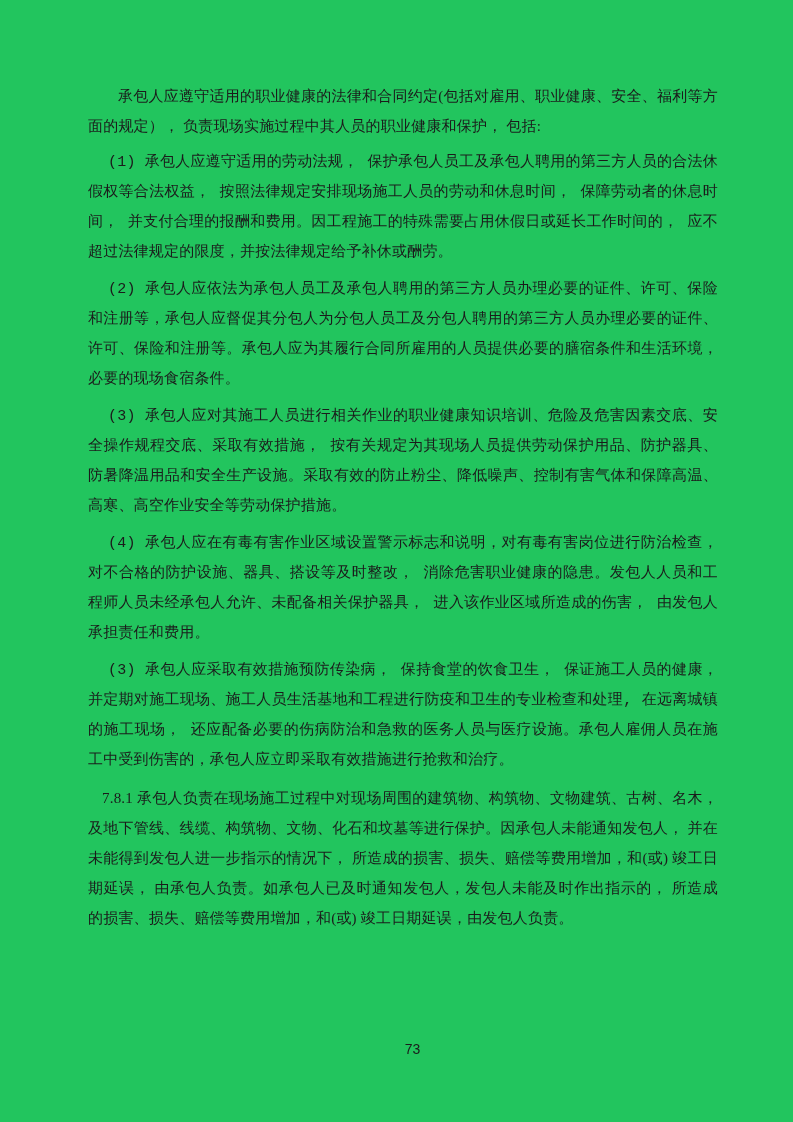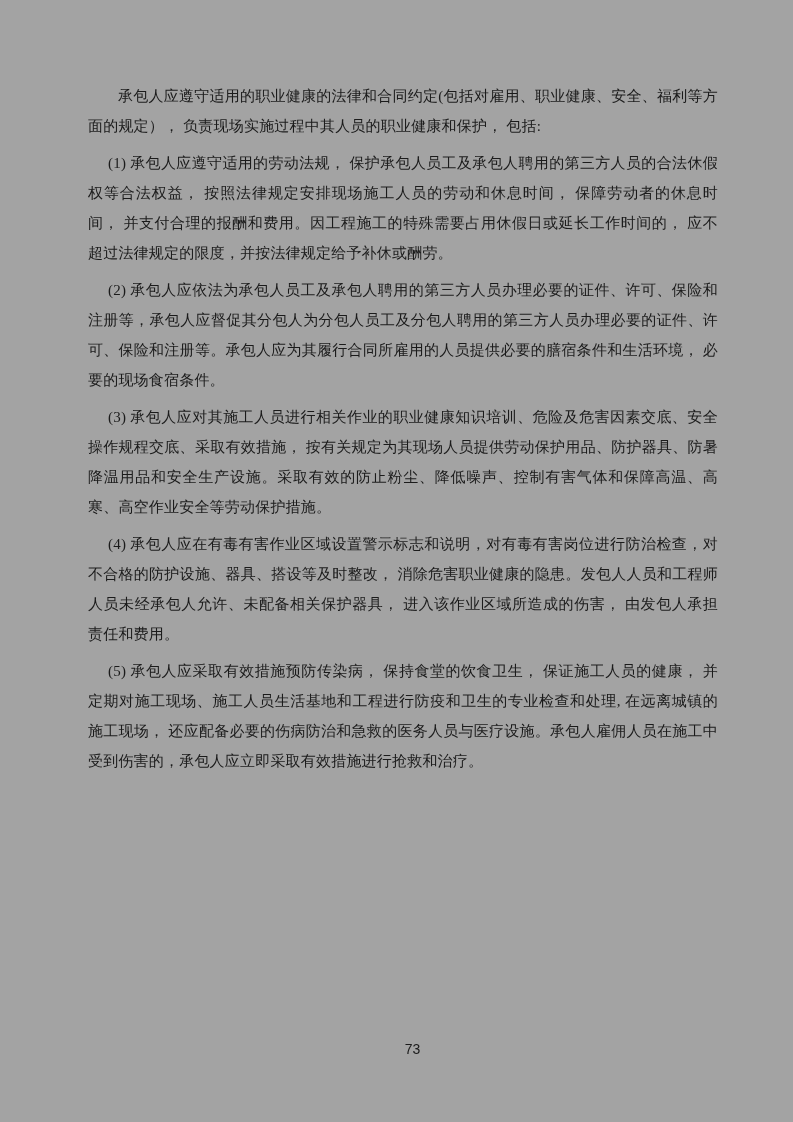--- a/index.html
+++ b/index.html
@@ -4,40 +4,40 @@
 <style>
   html, body {
     margin: 0;
     padding: 0;
     background: #ffffff;
   }
   .page {
     position: relative;
     width: 793px;
     height: 1122px;
-    background: #a3a3a3;
+    background: #22c55e;
     overflow: hidden;
     font-family: "Liberation Serif", "DejaVu Serif", serif;
     color: #1b1b1b;
   }
   .content {
     position: absolute;
     left: 88px;
     top: 81px;
     width: 630px;
   }
   .para {
     font-size: 15px;
     line-height: 30px;
     text-align: justify;
     margin: 0 0 7px 0;
     letter-spacing: 0.2px;
   }
   .indent-body { text-indent: 30px; }   
-  .indent-item { text-indent: 20px; }   
+  .indent-item { text-indent: 20px; font-family: Liberation Mono, monospace; }   
   .indent-clause { text-indent: 14px; } 
   .page-number {
     position: absolute;
     top: 1040px;
     left: 16px;
     width: 100%;
     text-align: center;
     font-size: 14px;
     line-height: 18px;
     font-family: "Liberation Sans", "DejaVu Sans", sans-serif;
@@ -47,16 +47,17 @@
 </head>
 <body>
 
 <div class="page">
   <div class="content">
     <p class="para indent-body">承包人应遵守适用的职业健康的法律和合同约定(包括对雇用、职业健康、安全、福利等方面的规定）， 负责现场实施过程中其人员的职业健康和保护， 包括:</p>
     <p class="para indent-item">(1) 承包人应遵守适用的劳动法规， 保护承包人员工及承包人聘用的第三方人员的合法休假权等合法权益， 按照法律规定安排现场施工人员的劳动和休息时间， 保障劳动者的休息时间， 并支付合理的报酬和费用。因工程施工的特殊需要占用休假日或延长工作时间的， 应不超过法律规定的限度，并按法律规定给予补休或酬劳。</p>
     <p class="para indent-item">(2) 承包人应依法为承包人员工及承包人聘用的第三方人员办理必要的证件、许可、保险和注册等，承包人应督促其分包人为分包人员工及分包人聘用的第三方人员办理必要的证件、许可、保险和注册等。承包人应为其履行合同所雇用的人员提供必要的膳宿条件和生活环境， 必要的现场食宿条件。</p>
     <p class="para indent-item">(3) 承包人应对其施工人员进行相关作业的职业健康知识培训、危险及危害因素交底、安全操作规程交底、采取有效措施， 按有关规定为其现场人员提供劳动保护用品、防护器具、防暑降温用品和安全生产设施。采取有效的防止粉尘、降低噪声、控制有害气体和保障高温、高寒、高空作业安全等劳动保护措施。</p>
     <p class="para indent-item">(4) 承包人应在有毒有害作业区域设置警示标志和说明，对有毒有害岗位进行防治检查，对不合格的防护设施、器具、搭设等及时整改， 消除危害职业健康的隐患。发包人人员和工程师人员未经承包人允许、未配备相关保护器具， 进入该作业区域所造成的伤害， 由发包人承担责任和费用。</p>
-    <p class="para indent-item">(5)  承包人应采取有效措施预防传染病， 保持食堂的饮食卫生， 保证施工人员的健康， 并定期对施工现场、施工人员生活基地和工程进行防疫和卫生的专业检查和处理, 在远离城镇的施工现场， 还应配备必要的伤病防治和急救的医务人员与医疗设施。承包人雇佣人员在施工中受到伤害的，承包人应立即采取有效措施进行抢救和治疗。</p>
+    <p class="para indent-item">(3)  承包人应采取有效措施预防传染病， 保持食堂的饮食卫生， 保证施工人员的健康， 并定期对施工现场、施工人员生活基地和工程进行防疫和卫生的专业检查和处理, 在远离城镇的施工现场， 还应配备必要的伤病防治和急救的医务人员与医疗设施。承包人雇佣人员在施工中受到伤害的，承包人应立即采取有效措施进行抢救和治疗。</p>
+    <p class="para indent-clause">7.8.1 承包人负责在现场施工过程中对现场周围的建筑物、构筑物、文物建筑、古树、名木，及地下管线、线缆、构筑物、文物、化石和坟墓等进行保护。因承包人未能通知发包人， 并在未能得到发包人进一步指示的情况下， 所造成的损害、损失、赔偿等费用增加，和(或) 竣工日期延误， 由承包人负责。如承包人已及时通知发包人，发包人未能及时作出指示的， 所造成的损害、损失、赔偿等费用增加，和(或) 竣工日期延误，由发包人负责。</p>
   </div>
   <div class="page-number">73</div>
 </div>
 
 </body></html>

